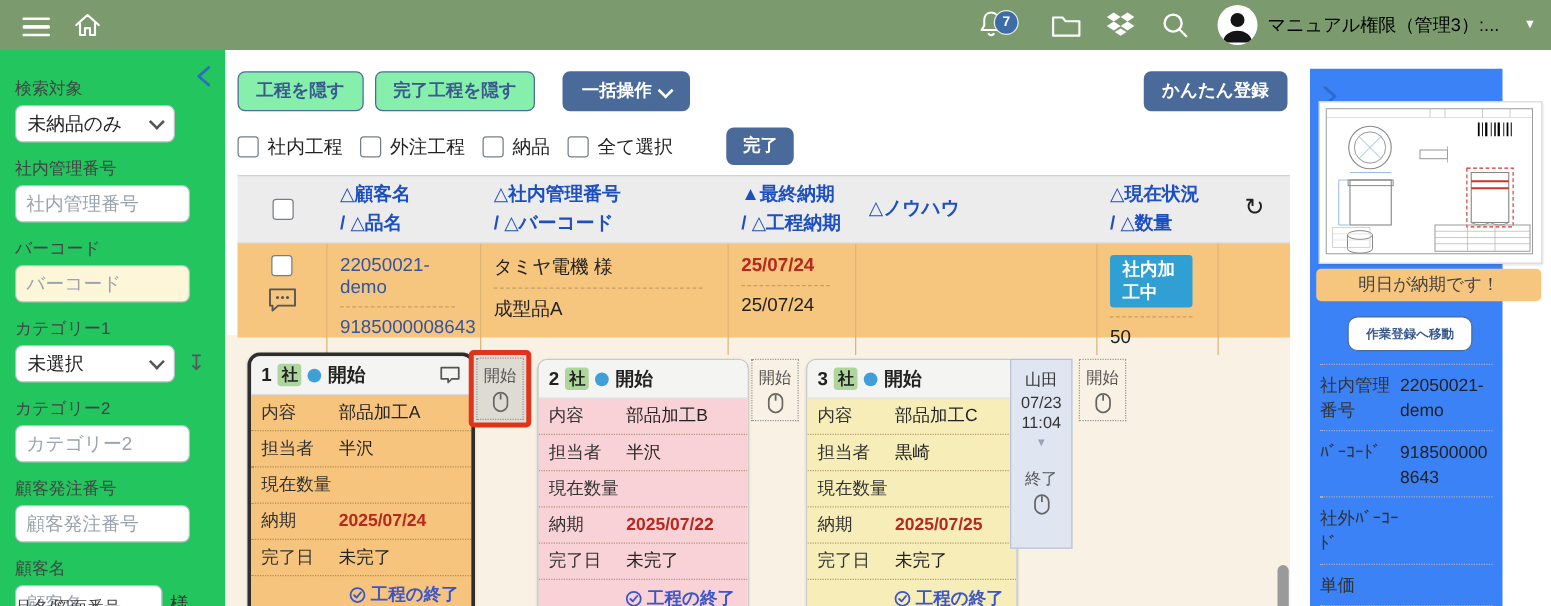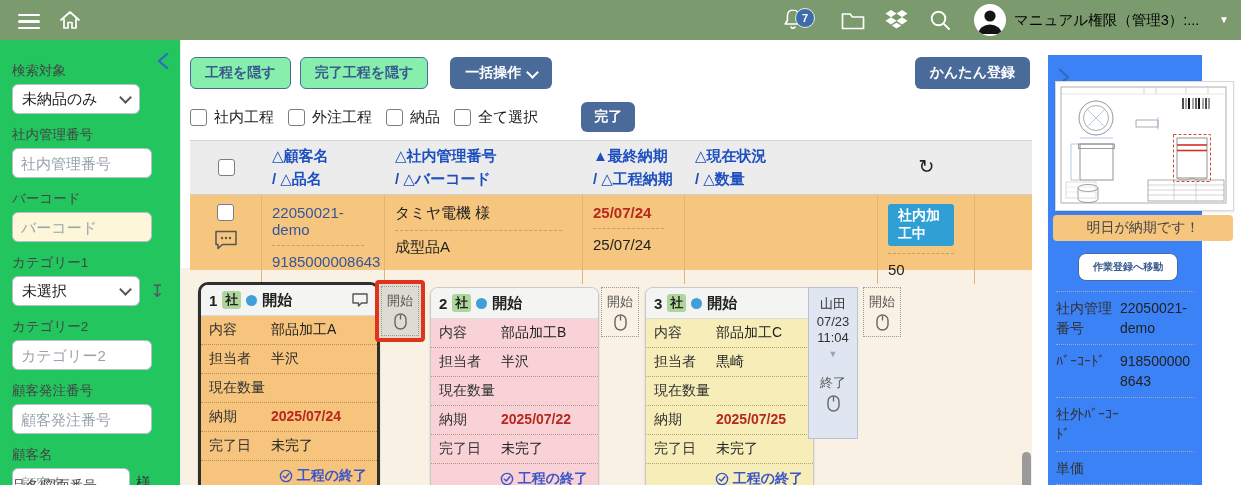--- a/index.html
+++ b/index.html
@@ -251,20 +251,24 @@
         </div>
       <div class="th">
           <span>△社内管理番号</span>
           <span>/ △バーコード</span>
         </div>
       <div class="th">
           <span>▲最終納期</span>
           <span>/ △工程納期</span>
         </div>
       <div class="th">
+          <span>△ノウハウ</span>
+          <span></span>
+        </div>
+      <div class="th">
           <span>△現在状況</span>
           <span>/ △数量</span>
         </div>
       <div class="th rf">↻</div>
     </div>
     <div class="trow">
       <div class="td ck">
         <span class="cb"></span>
         <span>
           <svg width="26" height="24" viewBox="0 0 26 24">

